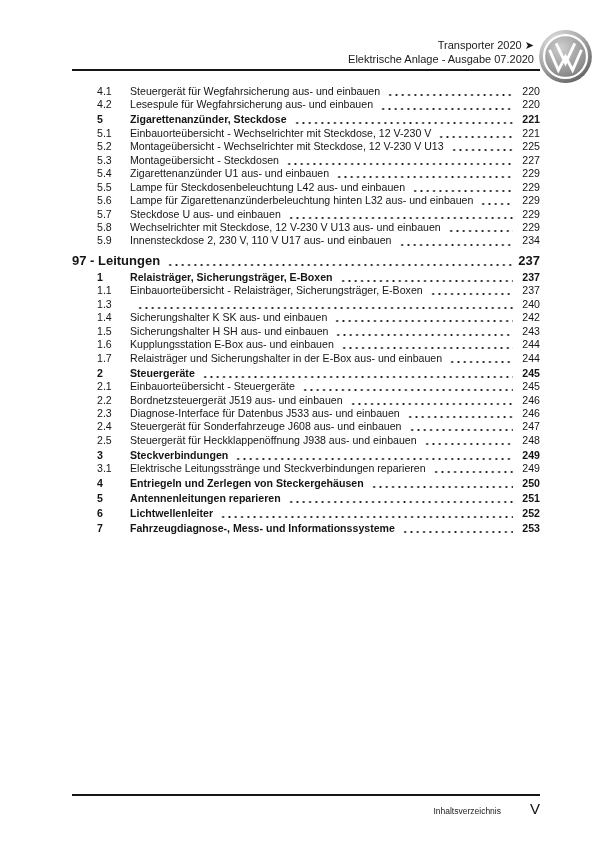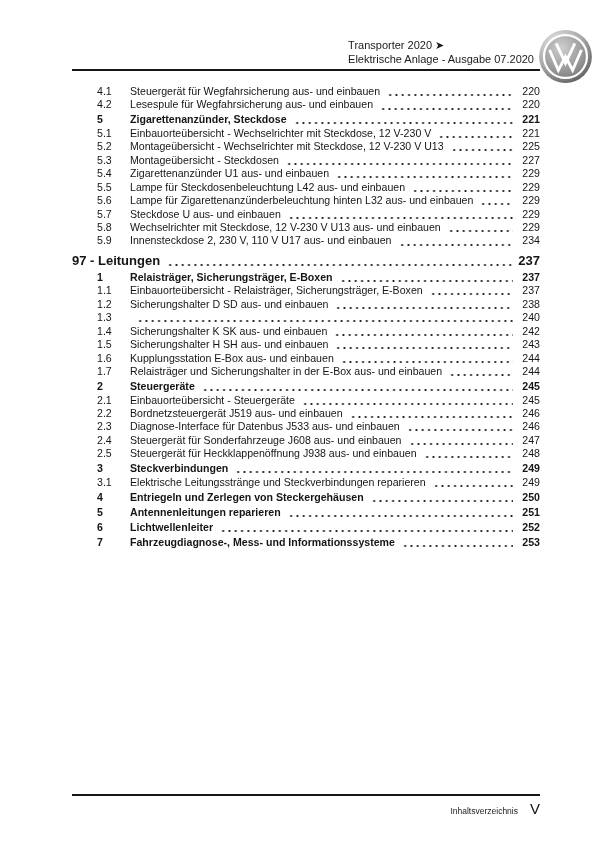--- a/index.html
+++ b/index.html
@@ -8,21 +8,21 @@
     width:600px;height:848px;
     background:#ffffff;
     font-family:"Liberation Sans","DejaVu Sans",sans-serif;
     color:#151515;
     overflow:hidden;
     margin:0 auto;
   }
   
   .hdr-text{
     position:absolute;top:38px;right:66px;
-    font-size:11px;line-height:14px;color:#1a1a1a;
+    text-align:right;font-size:11px;line-height:14px;color:#1a1a1a;
   }
   .logo{position:absolute;top:29px;right:7px;width:55px;height:55px;}
   .hdr-rule{position:absolute;top:69px;left:72px;right:60px;height:1.6px;background:#161616;}
   
   .toc{position:absolute;top:85px;left:72px;right:60px;}
   .row{
     display:flex;align-items:baseline;
     font-size:10.6px;line-height:13.45px;
     padding-left:25px;white-space:nowrap;
   }
@@ -40,21 +40,21 @@
   .row.section{font-weight:bold;margin-top:1.5px;}
   .row.chapter{
     padding-left:0;font-size:13px;line-height:16px;
     margin-top:5px;margin-bottom:2px;font-weight:bold;
   }
   .row.chapter .leader{margin-bottom:3px;}
   
   .ftr-rule{position:absolute;top:794px;left:72px;right:60px;height:1.6px;background:#161616;}
   .ftr-text{
     position:absolute;top:800px;right:60px;
-    display:flex;align-items:baseline;gap:12px;
+    display:flex;align-items:baseline;gap:29px;
   }
   .ftr-label{font-size:8.5px;color:#1a1a1a;}
   .ftr-page{font-size:15px;color:#111;}
 </style>
 </head>
 <body>
 
 <div class="page">
 
   <div class="hdr-text">
@@ -171,26 +171,20 @@
         <span class="leader"></span>
         <span class="page-num">237</span>
       </div>
       <div class="row sub">
         <span class="num">1.1</span>
         <span class="title">Einbauorteübersicht - Relaisträger, Sicherungsträger, E-Boxen</span>
         <span class="leader"></span>
         <span class="page-num">237</span>
       </div>
       <div class="row sub">
-        <span class="num">1.2</span>
-        <span class="title">Sicherungshalter D SD aus- und einbauen</span>
-        <span class="leader"></span>
-        <span class="page-num">238</span>
-      </div>
-      <div class="row sub">
         <span class="num">1.3</span>
         <span class="leader"></span>
         <span class="page-num">240</span>
       </div>
       <div class="row sub">
         <span class="num">1.4</span>
         <span class="title">Sicherungshalter K SK aus- und einbauen</span>
         <span class="leader"></span>
         <span class="page-num">242</span>
       </div>

